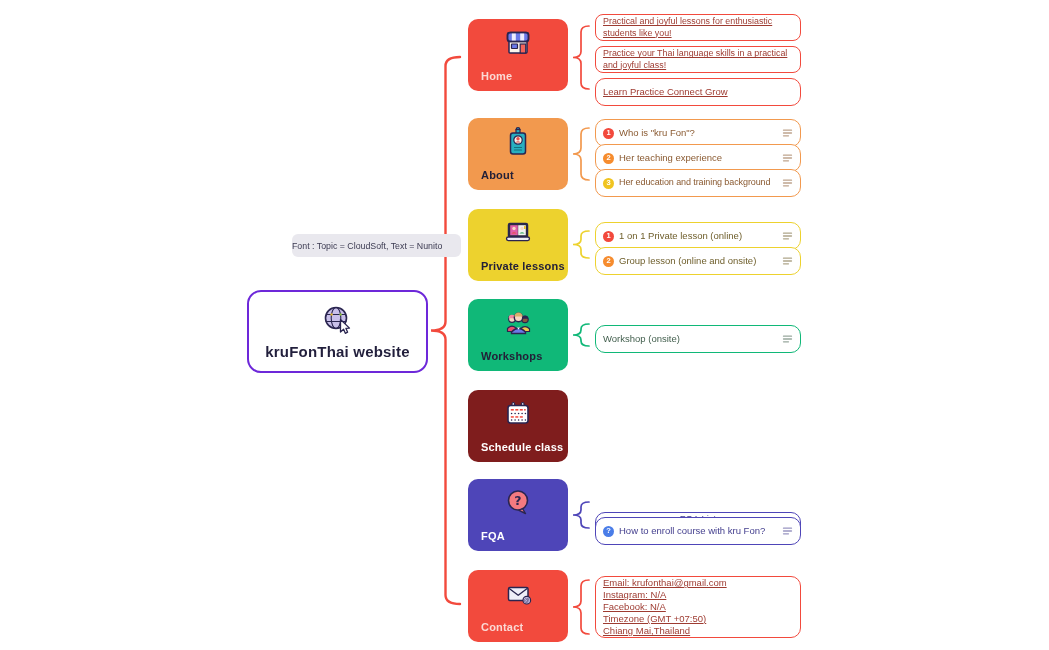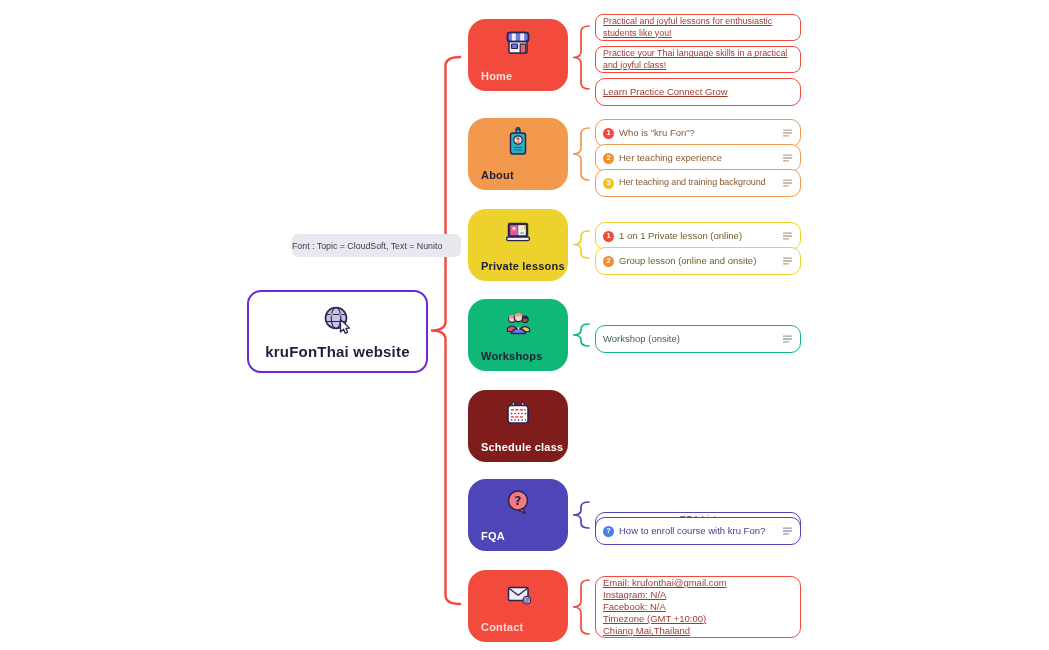--- a/index.html
+++ b/index.html
@@ -12,21 +12,21 @@
         border:2px solid #6d28d9;border-radius:14px;display:flex;flex-direction:column;
         align-items:center;justify-content:center;gap:3px;box-sizing:border-box;}
   .root-label{font-size:15px;font-weight:700;color:#221F3C;letter-spacing:.2px;}
 
   
   .note{position:absolute;left:252px;top:234px;width:169px;height:23px;background:#E9E8EE;
         border-radius:6px;display:flex;align-items:center;justify-content:flex-start;
         font-size:8.8px;color:#3C3B52;font-weight:500;white-space:nowrap;margin-left:40px;}
 
   
-  .branch{position:absolute;left:468px;width:100px;height:72px;border-radius:18px;}
+  .branch{position:absolute;left:468px;width:100px;height:72px;border-radius:10px;}
   .branch .icon{position:absolute;top:7px;left:50%;transform:translateX(-50%);line-height:0;}
   .branch .blabel{position:absolute;left:13px;bottom:9px;font-size:11px;font-weight:700;
                   letter-spacing:.2px;white-space:nowrap;}
   .b-home,.b-contact{background:#F24A3D;}
   .b-about{background:#F2994E;}
   .b-private{background:#EDD22E;}
   .b-work{background:#10B878;}
   .b-schedule{background:#7f1d1d;}
   .b-fqa{background:#4E45B8;}
   .p-home{top:19px;} .p-about{top:118px;} .p-private{top:209px;} .p-work{top:299px;}
@@ -232,21 +232,21 @@
   </div>
   <div class="leaf t-about lf-a2">
     <span class="badge bg-2">2</span>
     <span class="txt">Her teaching experience</span>
     <span class="meta"><svg width="11" height="10" viewBox="0 0 11 10">
           <path d="M1.5 2.2 H9.5 M1.5 5 H9.5 M1.5 7.8 H6.5" stroke="currentColor" stroke-width="1.3" stroke-linecap="round" fill="none"></path>
         </svg></span>
   </div>
   <div class="leaf t-about lf-a3 tight">
     <span class="badge bg-3">3</span>
-    <span class="txt">Her teaching and training background</span>
+    <span class="txt">Her education and training background</span>
     <span class="meta"><svg width="11" height="10" viewBox="0 0 11 10">
           <path d="M1.5 2.2 H9.5 M1.5 5 H9.5 M1.5 7.8 H6.5" stroke="currentColor" stroke-width="1.3" stroke-linecap="round" fill="none"></path>
         </svg></span>
   </div>
 
   <div class="leaf t-private lf-p1">
     <span class="badge bg-1">1</span>
     <span class="txt">1 on 1 Private lesson (online)</span>
     <span class="meta"><svg width="11" height="10" viewBox="0 0 11 10">
           <path d="M1.5 2.2 H9.5 M1.5 5 H9.5 M1.5 7.8 H6.5" stroke="currentColor" stroke-width="1.3" stroke-linecap="round" fill="none"></path>
@@ -278,17 +278,17 @@
     <span class="txt">How to enroll course with kru Fon?</span>
     <span class="meta"><svg width="11" height="10" viewBox="0 0 11 10">
           <path d="M1.5 2.2 H9.5 M1.5 5 H9.5 M1.5 7.8 H6.5" stroke="currentColor" stroke-width="1.3" stroke-linecap="round" fill="none"></path>
         </svg></span>
   </div>
 
   <div class="leaf t-contact lf-c1 multi pre">
     <span class="txt" style="font-size:9.5px;line-height:1.26;">Email: krufonthai@gmail.com
 Instagram: N/A
 Facebook:  N/A
-Timezone (GMT +10:00)
+Timezone (GMT +07:50)
 Chiang Mai,Thailand</span>
   </div>
 
 </div>
 
 </body></html>

